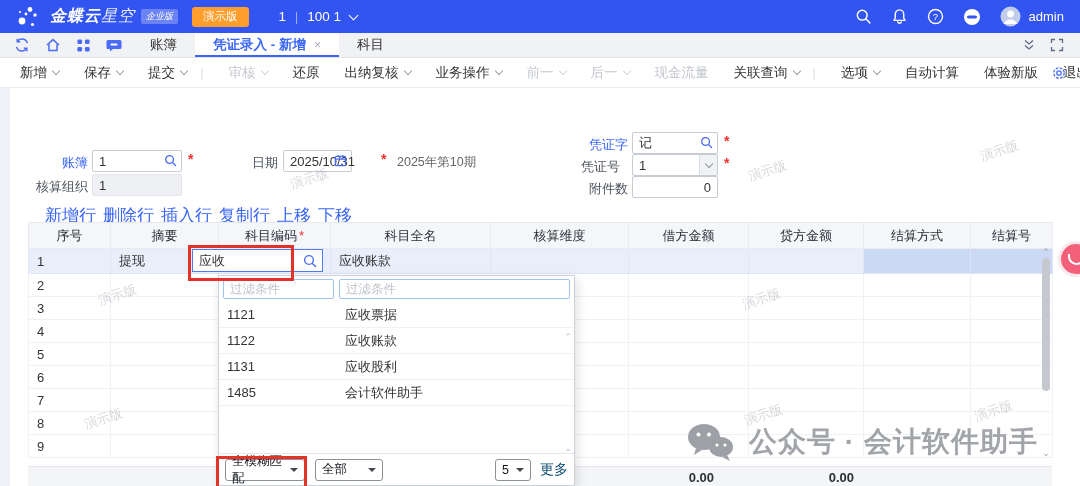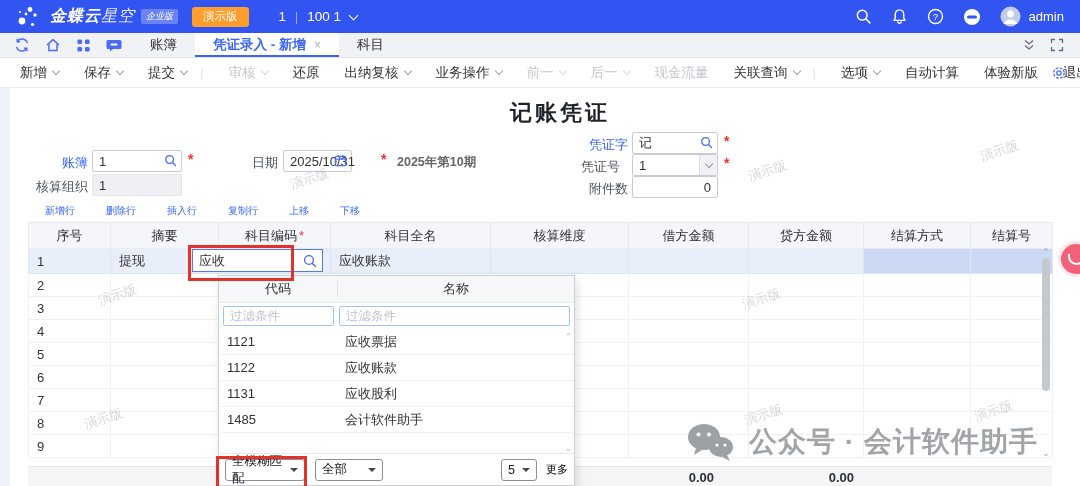--- a/index.html
+++ b/index.html
@@ -47,22 +47,22 @@
   .f-label{position:absolute;font-size:13px;color:#4e545e;text-align:right;white-space:nowrap;}
   .f-label.blue{color:#3a66f7;}
   .f-box{position:absolute;height:22px;border:1px solid #c7cbd3;border-radius:2px;background:#fff;
          font-size:13px;color:#333;display:flex;align-items:center;padding:0 6px;box-sizing:border-box;}
   .f-box.readonly{background:#eef0f3;border-color:#e3e5ea;}
   .f-box .icon-right{position:absolute;right:4px;top:3px;}
   .f-box.num{justify-content:flex-end;}
   .combo-btn{position:absolute;right:0;top:0;width:17px;height:20px;background:#f1f2f5;
              border-left:1px solid #dadde3;display:flex;align-items:center;justify-content:center;color:#8f959e;}
   .req{position:absolute;color:#f23030;font-size:14px;font-weight:bold;}
-  .period{position:absolute;font-size:12.5px;color:#666;font-weight:bold;}
-  .row-actions{position:absolute;left:45px;top:116px;display:flex;gap:31px;font-size:10px;color:#3a66f7;}
+  .period{position:absolute;font-size:12.5px;color:#666;}
+  .row-actions{position:absolute;left:45px;top:116px;display:flex;gap:7px;font-size:17px;color:#3a66f7;}
   .row-actions span{cursor:pointer;}
   
   table.grid{position:absolute;left:28px;top:134px;width:1024px;border-collapse:collapse;
              table-layout:fixed;font-size:13px;color:#333;}
   table.grid th{height:25px;background:#f5f6f9;border:1px solid #e8eaee;font-weight:normal;
                 color:#2b2f36;font-size:13px;padding:0;}
   table.grid td{height:23px;border:1px solid #f0f1f4;padding:0 8px;box-sizing:border-box;overflow:hidden;white-space:nowrap;}
   tr.row1 td{height:25px;background:#e9eefb;border-color:#dfe5f5;}
   tr.row1 td.hl-dark{background:#ccd9f4;}
   td.no-cell{padding-left:12px;}
@@ -94,21 +94,21 @@
   .dd-row{height:25px;display:flex;align-items:center;border-bottom:1px solid #f0f1f4;font-size:13px;color:#333;cursor:pointer;}
   .dd-row .c1{width:118px;padding-left:8px;box-sizing:border-box;}
   .dd-row .c2{padding-left:8px;}
   .dd-mini{position:absolute;right:2px;font-size:9px;color:#b7bac1;line-height:9px;}
   .dd-bottom{position:absolute;left:0;right:0;bottom:0;height:32px;border-top:1px solid #e6e8ec;
              display:flex;align-items:center;padding:0 6px;box-sizing:border-box;background:#fff;}
   .sel{height:22px;border:1px solid #8b9099;border-radius:3px;display:flex;align-items:center;
        justify-content:space-between;padding:0 6px;font-size:12.5px;color:#15181d;background:#fff;
        box-sizing:border-box;cursor:pointer;}
   .caret{width:0;height:0;border:4px solid transparent;border-top-color:#44474d;margin-top:4px;margin-left:6px;}
-  .more-link{color:#000000;font-size:11px;margin-left:9px;cursor:pointer;}
+  .more-link{color:#0c4a6e;font-size:14px;margin-left:9px;cursor:pointer;}
   
   .vscroll{position:absolute;left:1040px;top:160px;width:12px;height:210px;z-index:6;}
   .vscroll .arrow{position:absolute;left:0;width:12px;text-align:center;font-size:9px;color:#9ca1a9;line-height:9px;}
   .vscroll .thumb{position:absolute;top:10px;left:2px;width:8px;height:133px;background:#c5c8cf;border-radius:4px;}
   
   .floatbtn{position:absolute;left:1058px;top:153px;width:36px;height:36px;border-radius:50%;
             background:#f2607a;border:3px solid #fbe8ec;box-sizing:border-box;z-index:11;}
   .floatbtn i{position:absolute;left:7px;top:10px;width:13px;height:9px;border:2px solid #fff;
               border-top:none;border-radius:0 0 9px 9px;}
   
@@ -273,21 +273,20 @@
     <div class="gear">
       <svg width="16" height="16" viewBox="0 0 16 16">
         <circle cx="8" cy="8" r="5.2" fill="none" stroke="#4a6cf5" stroke-width="1.3" stroke-dasharray="2.7 1.4"></circle>
         <circle cx="8" cy="8" r="2.2" fill="none" stroke="#4a6cf5" stroke-width="1.3"></circle>
       </svg>
     </div>
   </div>
 
   <div class="content">
     <div class="gutter"></div>
-    <div class="page-title">记账凭证</div>
 
     <div class="f-label blue" style="left:28px;top:66px;width:60px;">账簿</div>
     <div class="f-box" style="left:92px;top:62px;width:90px;">
       <span>1</span>
       <span class="icon-right">
         <svg width="13" height="13" viewBox="0 0 14 14">
             <circle cx="6" cy="6" r="4.2" fill="none" stroke="#4a6cf5" stroke-width="1.4"></circle>
             <line x1="9.2" y1="9.2" x2="12.4" y2="12.4" stroke="#4a6cf5" stroke-width="1.4" stroke-linecap="round"></line>
           </svg>
       </span>
@@ -483,24 +482,20 @@
 
     <div class="code-editor">
       <span>应收</span>
       <svg width="14" height="14" viewBox="0 0 14 14">
         <circle cx="6" cy="6" r="4.4" fill="none" stroke="#4a6cf5" stroke-width="1.4"></circle>
         <line x1="9.4" y1="9.4" x2="12.6" y2="12.6" stroke="#4a6cf5" stroke-width="1.4" stroke-linecap="round"></line>
       </svg>
     </div>
 
     <div class="dd">
-      <div class="dd-head">
-        <span class="c1">代码</span>
-        <span class="c2">名称</span>
-      </div>
       <div class="dd-filter">
         <input class="dd-fi1" placeholder="过滤条件" style="">
         <input class="dd-fi2" placeholder="过滤条件" style="">
       </div>
       <div class="dd-row">
           <span class="c1">1121</span>
           <span class="c2">应收票据</span>
         </div>
       <div class="dd-row">
           <span class="c1">1122</span>

